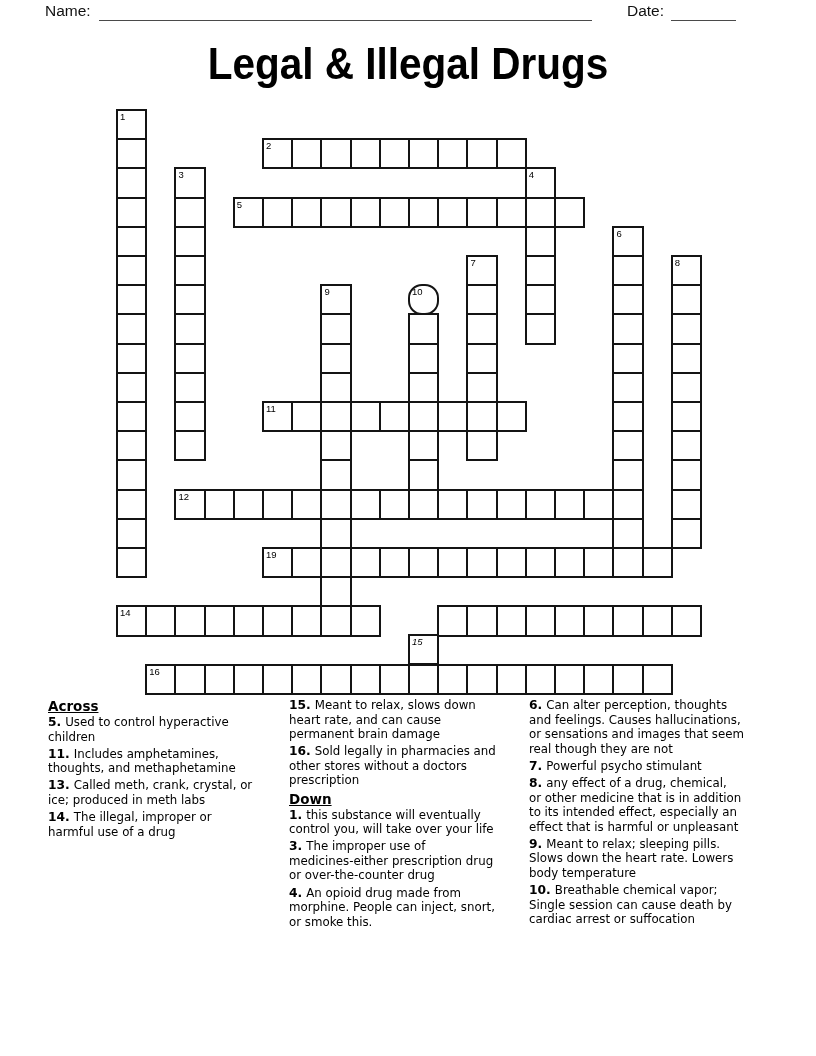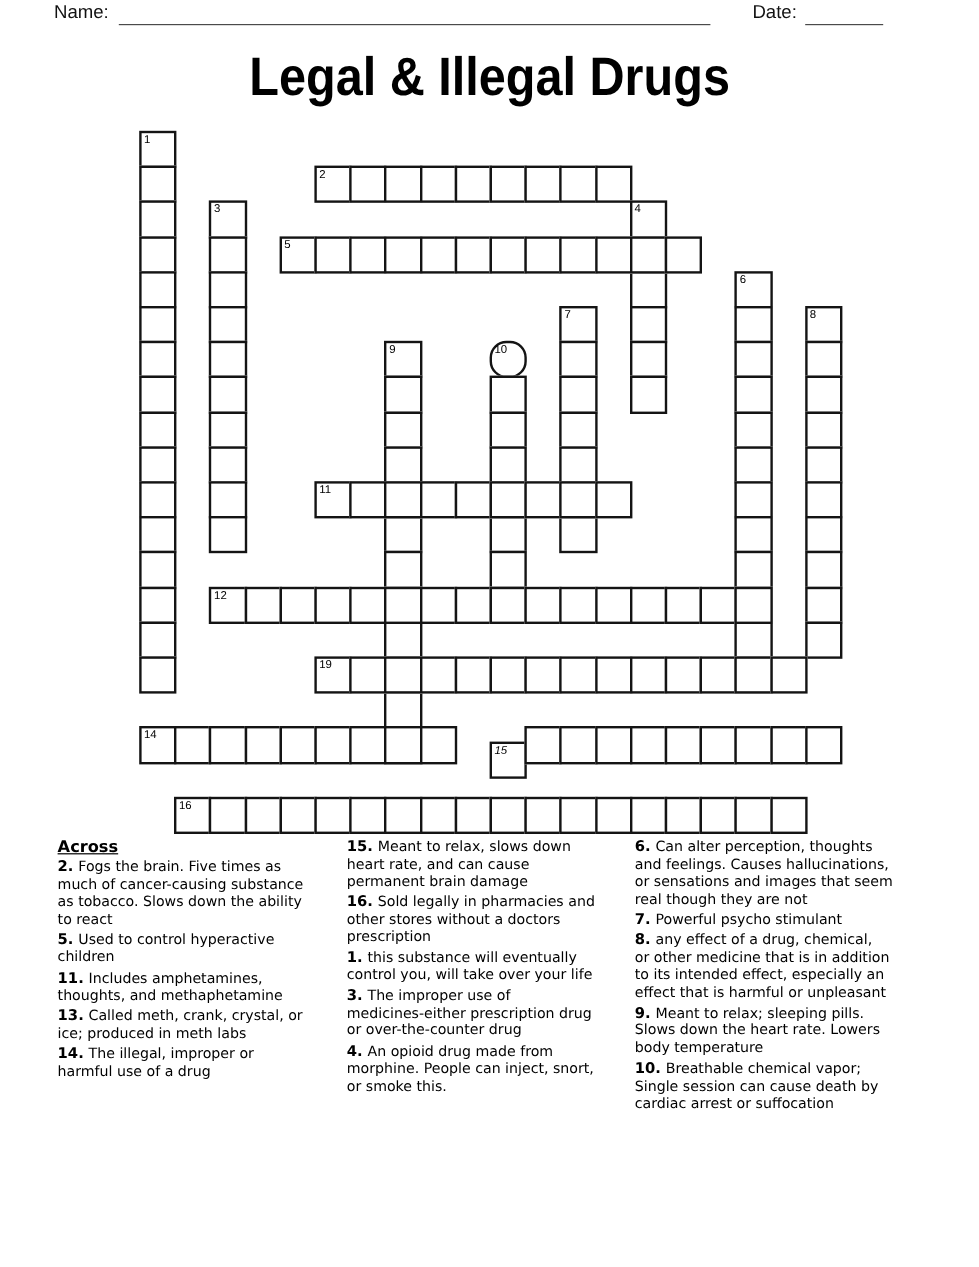--- a/index.html
+++ b/index.html
@@ -220,21 +220,21 @@
         <span class="cellnum">14</span>
       </div>
       <div class="cell" style="left: 29.2px; top: 496.4px;"></div>
       <div class="cell" style="left: 58.4px; top: 496.4px;"></div>
       <div class="cell" style="left: 87.6px; top: 496.4px;"></div>
       <div class="cell" style="left: 116.8px; top: 496.4px;"></div>
       <div class="cell" style="left: 146px; top: 496.4px;"></div>
       <div class="cell" style="left: 175.2px; top: 496.4px;"></div>
       <div class="cell" style="left: 204.4px; top: 496.4px;"></div>
       <div class="cell" style="left: 233.6px; top: 496.4px;"></div>
-      <div class="cell" style="left: 292px; top: 509px; font-style: italic;">
+      <div class="cell" style="left: 292px; top: 525px; font-style: italic;">
         <span class="cellnum">15</span>
       </div>
       <div class="cell" style="left: 321.2px; top: 496.4px;"></div>
       <div class="cell" style="left: 350.4px; top: 496.4px;"></div>
       <div class="cell" style="left: 379.6px; top: 496.4px;"></div>
       <div class="cell" style="left: 408.8px; top: 496.4px;"></div>
       <div class="cell" style="left: 438px; top: 496.4px;"></div>
       <div class="cell" style="left: 467.2px; top: 496.4px;"></div>
       <div class="cell" style="left: 496.4px; top: 496.4px;"></div>
       <div class="cell" style="left: 525.6px; top: 496.4px;"></div>
@@ -256,41 +256,38 @@
       <div class="cell" style="left: 379.6px; top: 554.8px;"></div>
       <div class="cell" style="left: 408.8px; top: 554.8px;"></div>
       <div class="cell" style="left: 438px; top: 554.8px;"></div>
       <div class="cell" style="left: 467.2px; top: 554.8px;"></div>
       <div class="cell" style="left: 496.4px; top: 554.8px;"></div>
       <div class="cell" style="left: 525.6px; top: 554.8px;"></div>
     </div>
 
   <div class="clue-col" id="clue-col-1">
     <div class="clue-header">Across</div>
-    <div class="clue"><span class="clue-num">2.</span><span class="clue-text">Fogs the brain. Five times as
-much of cancer-causing substance
-as tobacco. Slows down the ability
-to react</span></div>
     <div class="clue"><span class="clue-num">5.</span><span class="clue-text">Used to control hyperactive
 children</span></div>
     <div class="clue"><span class="clue-num">11.</span><span class="clue-text">Includes amphetamines,
 thoughts, and methaphetamine</span></div>
     <div class="clue"><span class="clue-num">13.</span><span class="clue-text">Called meth, crank, crystal, or
 ice; produced in meth labs</span></div>
     <div class="clue"><span class="clue-num">14.</span><span class="clue-text">The illegal, improper or
 harmful use of a drug</span></div>
   </div>
 
   <div class="clue-col" id="clue-col-2">
     <div class="clue"><span class="clue-num">15.</span><span class="clue-text">Meant to relax, slows down
 heart rate, and can cause
 permanent brain damage</span></div>
     <div class="clue"><span class="clue-num">16.</span><span class="clue-text">Sold legally in pharmacies and
 other stores without a doctors
 prescription</span></div>
+    <div class="clue-header">Down</div>
     <div class="clue"><span class="clue-num">1.</span><span class="clue-text">this substance will eventually
 control you, will take over your life</span></div>
     <div class="clue"><span class="clue-num">3.</span><span class="clue-text">The improper use of
 medicines-either prescription drug
 or over-the-counter drug</span></div>
     <div class="clue"><span class="clue-num">4.</span><span class="clue-text">An opioid drug made from
 morphine. People can inject, snort,
 or smoke this.</span></div>
   </div>
 

